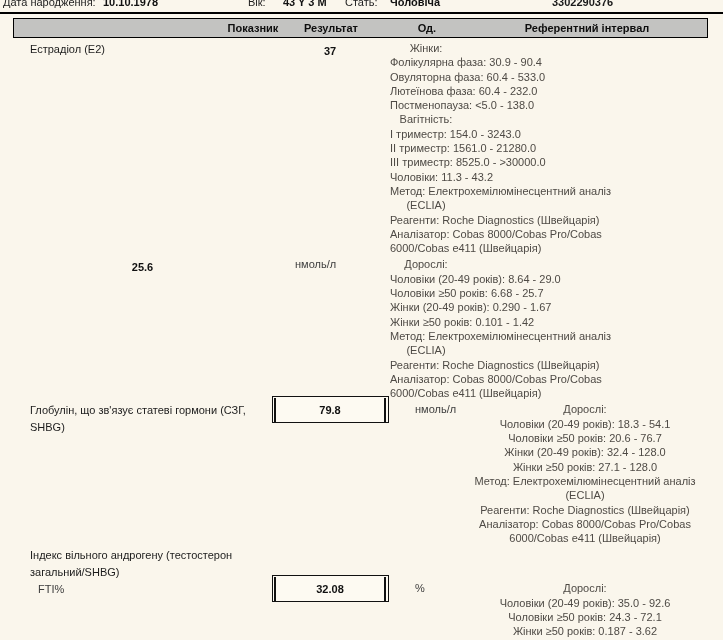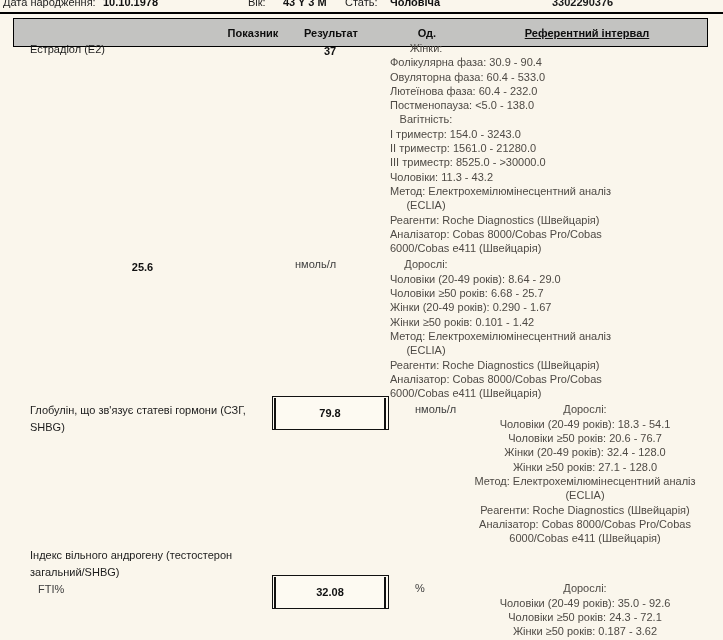--- a/index.html
+++ b/index.html
@@ -15,39 +15,39 @@
   .p-lab{font-weight:400;color:#222;}
   .p-val{font-weight:700;color:#111;}
   .pos-dob-l{left:3px;}  .pos-dob-v{left:103px;}
   .pos-age-l{left:248px;}.pos-age-v{left:283px;}
   .pos-sex-l{left:345px;}.pos-sex-v{left:390px;}
   .pos-doc  {left:552px;font-weight:700;}
   
   .top-rule{position:absolute;top:12px;left:0;width:723px;height:2.4px;background:#000;}
   
   .hdr-bar{
-    position:absolute;top:18px;left:13px;width:695px;height:29px;
+    position:absolute;top:18px;left:13px;width:695px;height:20px;
     background:#c3c3c1;border:1.3px solid #000;box-sizing:border-box;padding-left:32px;
   }
   .hdr-bar span{
     position:absolute;top:50%;transform:translate(-50%,-50%);
     font-size:11px;font-weight:700;color:#0e0e0e;white-space:nowrap;
   }
-  .h1{left:239px;} .h2{left:317px;} .h3{left:413px;} .h4{left:573px;text-decoration:underline;}
+  .h1{left:239px;} .h2{left:317px;} .h3{left:413px;} .h4{left:573px;}
   
   .tbody{position:absolute;top:41px;left:0;width:723px;}
   .trow{display:grid;grid-template-columns:255px 120px 72px auto;padding:0 15px 0 15px;box-sizing:border-box;}
   .cell{min-width:0;}
   .name-cell{padding-left:15px;padding-right:6px;box-sizing:border-box;}
   .group-name,.analyte-name{font-size:11px;font-weight:400;line-height:17px;color:#1c1c1c;}
   .analyte-name.plain{font-weight:400;color:#3c3c3c;padding-left:8px;}
   .result-cell{text-align:center;}
   .result-plain{font-size:11px;font-weight:700;line-height:15px;color:#111;display:inline-block;}
   .result-box{
-    position:relative;width:117px;height:34px;margin:-6px auto 0 auto;
+    position:relative;width:117px;height:27px;margin:-6px auto 0 auto;
     background:#fdfaf2;border:1.6px solid #111;box-sizing:border-box;
     display:flex;align-items:center;justify-content:center;
   }
   .result-box::before,.result-box::after{
     content:"";position:absolute;top:0.5px;bottom:0.5px;width:2px;background:#111;
   }
   .result-box::before{left:1.5px;} .result-box::after{right:1.5px;}
   .result-box .result-plain{line-height:normal;}
   .unit-cell{padding-left:25px;font-size:11px;line-height:15px;color:#3d3d3d;box-sizing:border-box;white-space:nowrap;}
   .ref-cell{font-size:11px;color:#4e4a45;text-align:center;}

